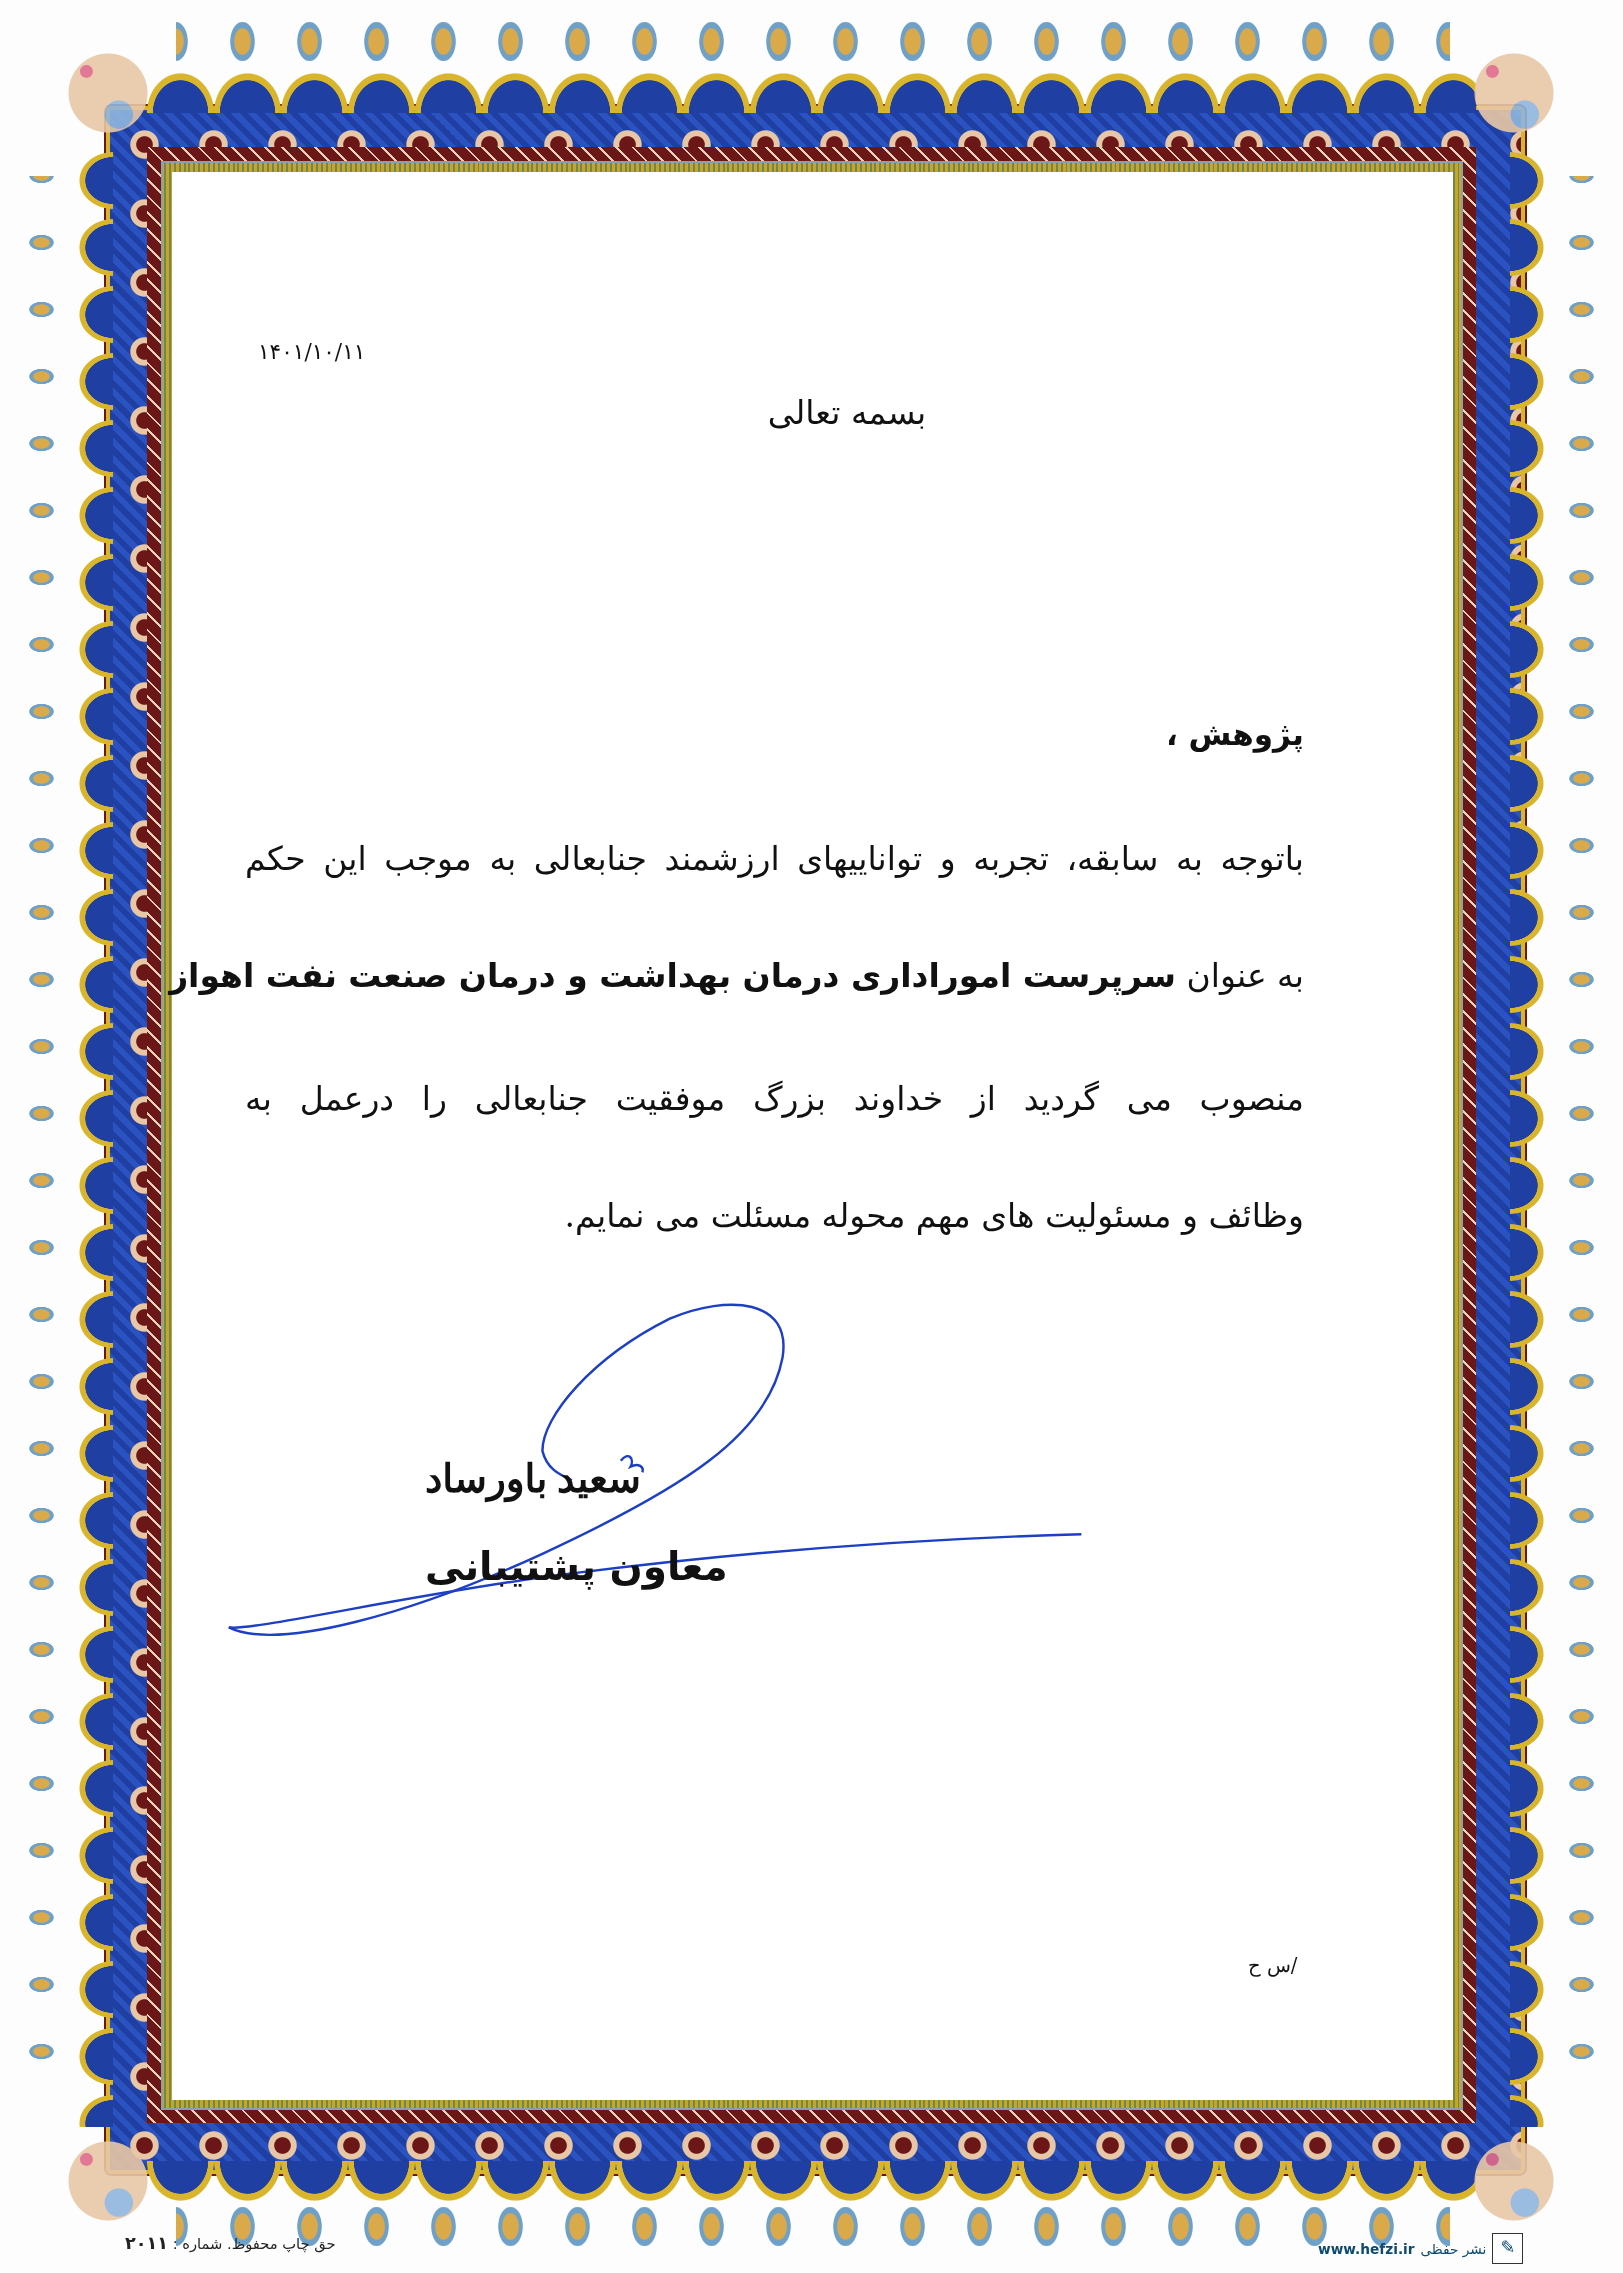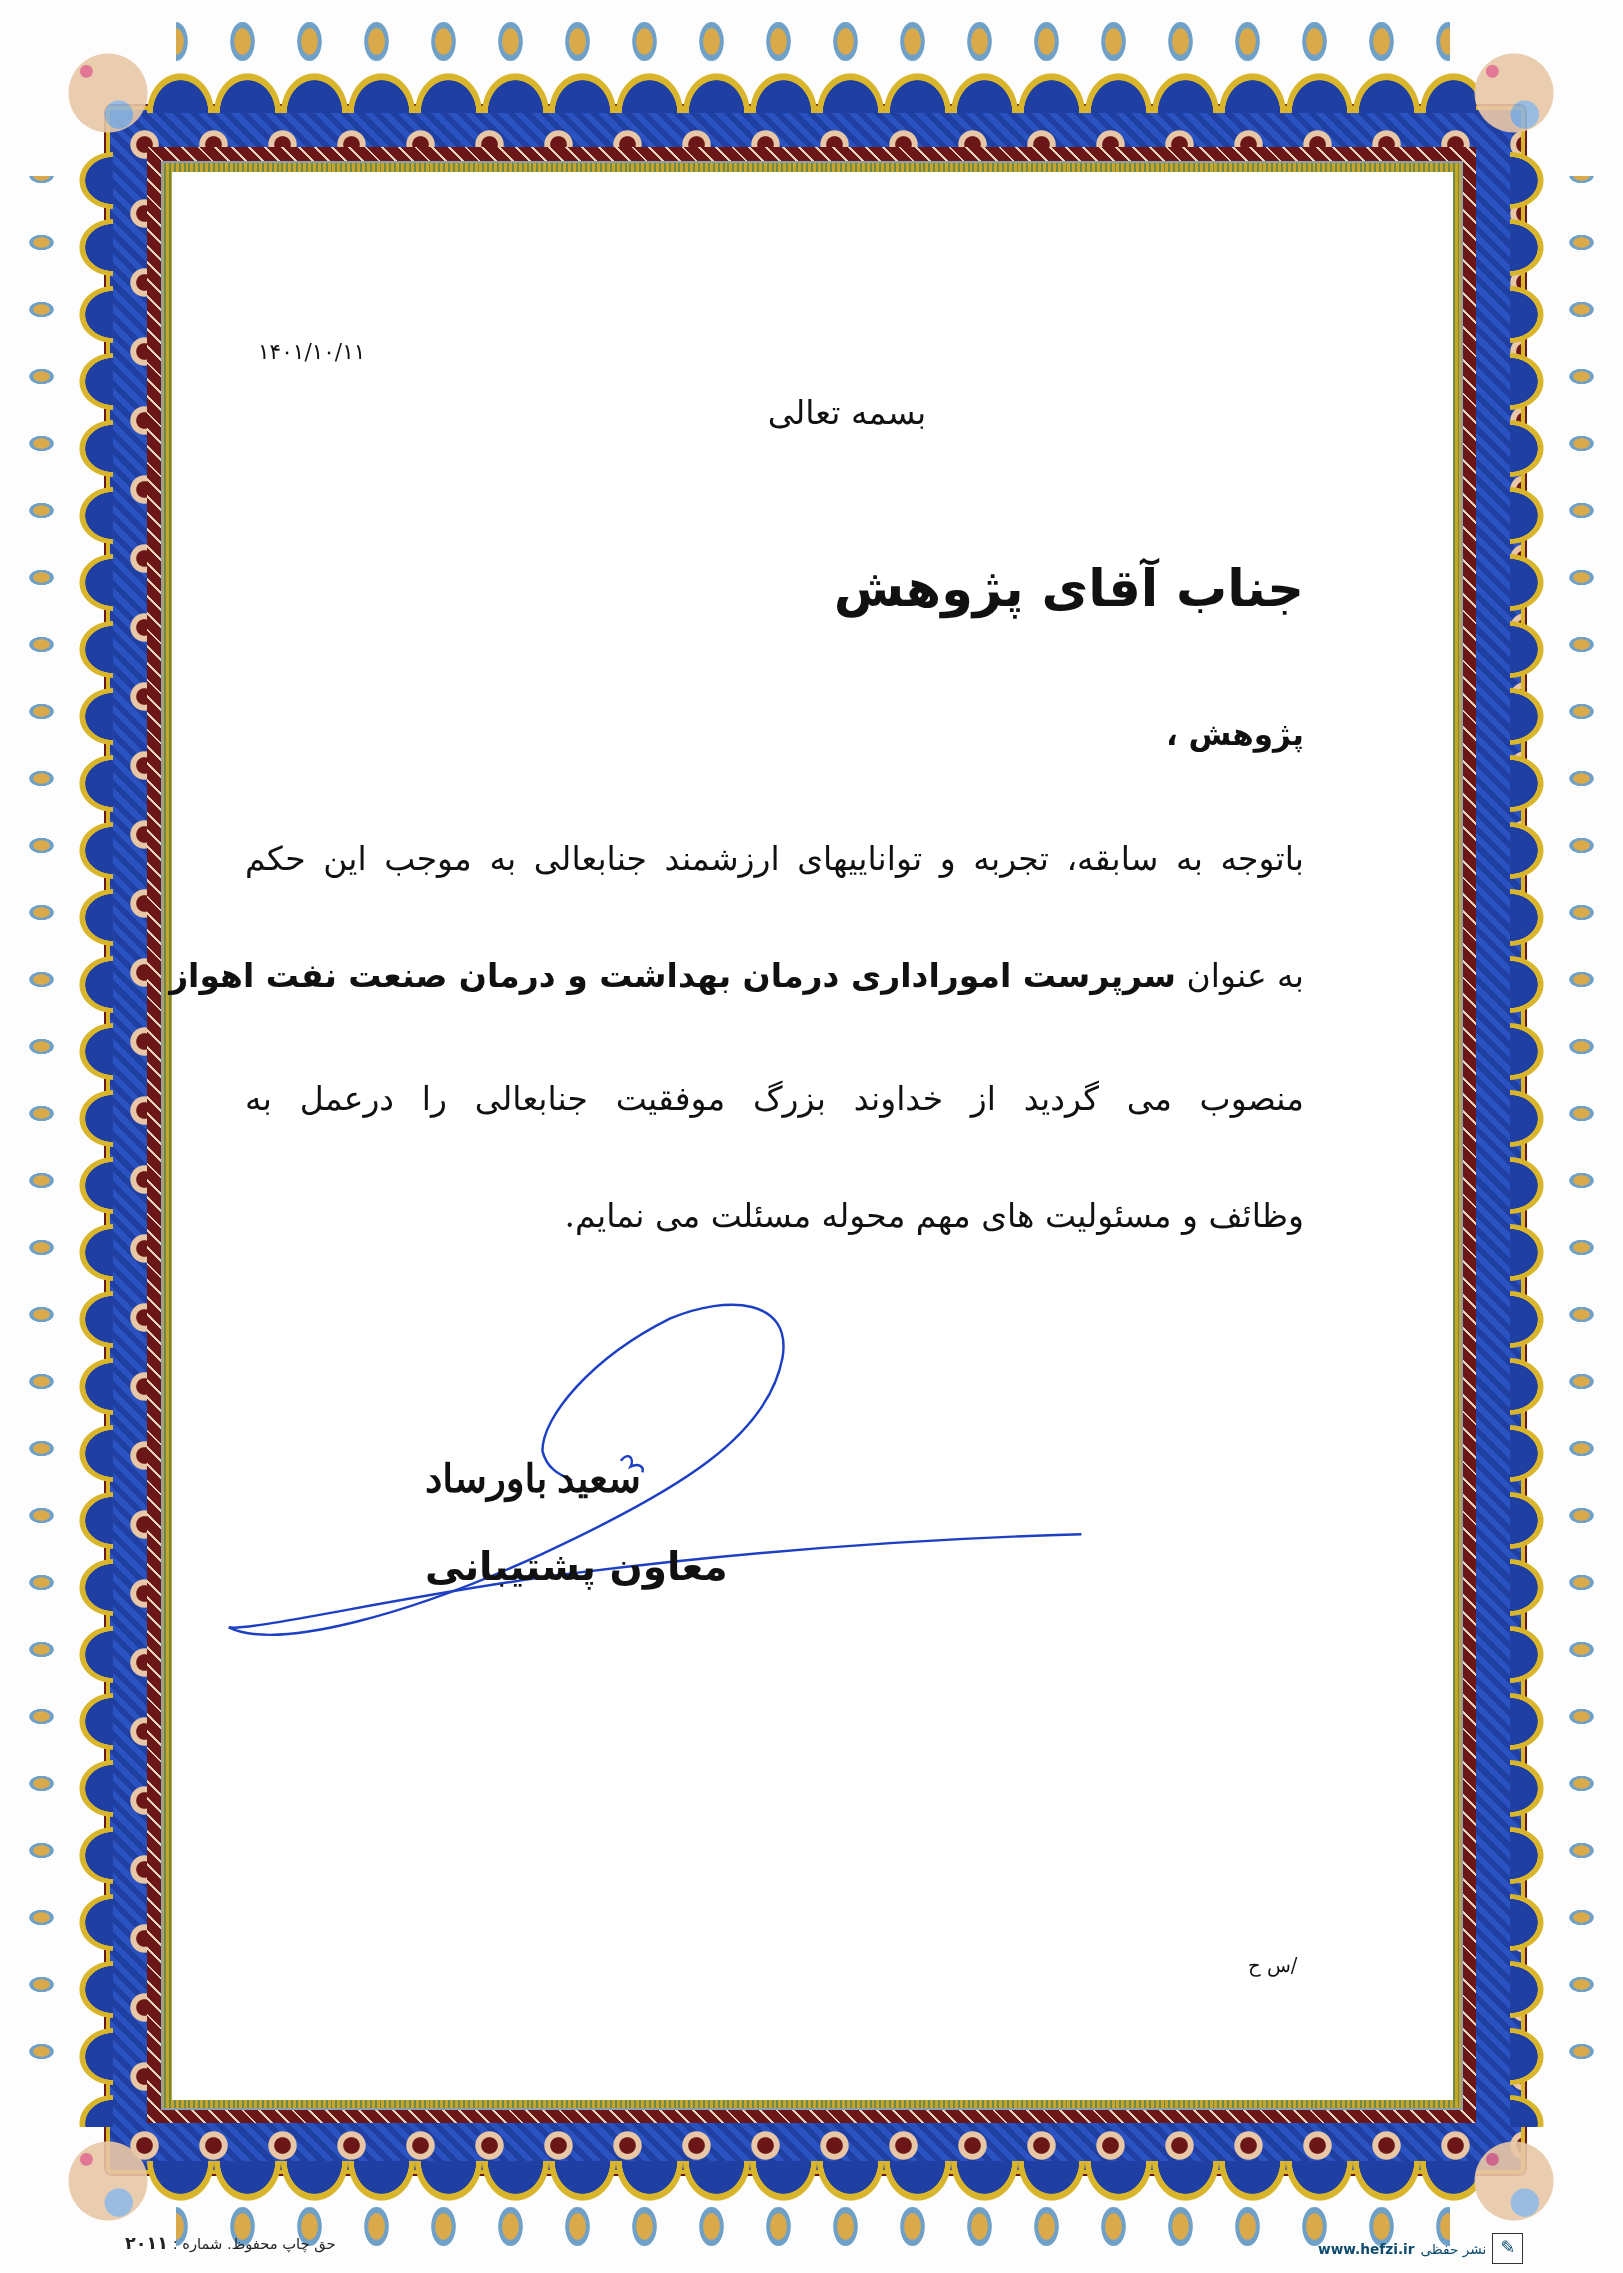--- a/index.html
+++ b/index.html
@@ -106,21 +106,20 @@
 <div class="corner tr"></div>
 <div class="corner bl"></div>
 <div class="corner br"></div>
 <div class="frame band-maroon"></div>
 <div class="frame band-gold"></div>
 <div class="frame paper"></div>
 
 <div class="content">
   <div class="date">۱۴۰۱/۱۰/۱۱</div>
   <div class="bismillah">بسمه تعالی</div>
-  <div class="addressee">جناب آقای پژوهش</div>
   <div class="salutation">پژوهش ،</div>
 
   <div class="body-line l1">باتوجه به سابقه، تجربه و تواناییهای ارزشمند جنابعالی به موجب این حکم</div>
   <div class="body-line l2">
     <span>به عنوان</span>
     <span class="bold-title">سرپرست امورادارى درمان بهداشت و درمان صنعت نفت اهواز</span>
   </div>
   <div class="body-line l3">منصوب می گردید از خداوند بزرگ موفقیت جنابعالی را درعمل به</div>
   <div class="body-line l4">وظائف و مسئولیت های مهم محوله مسئلت می نمایم.</div>
 

